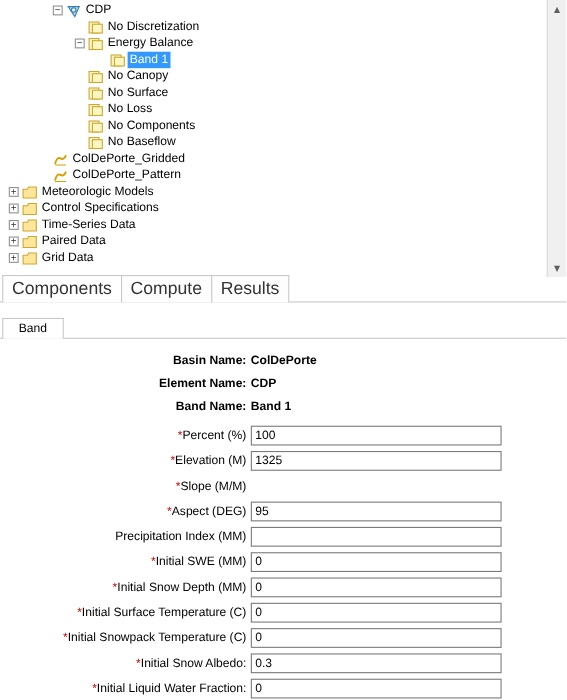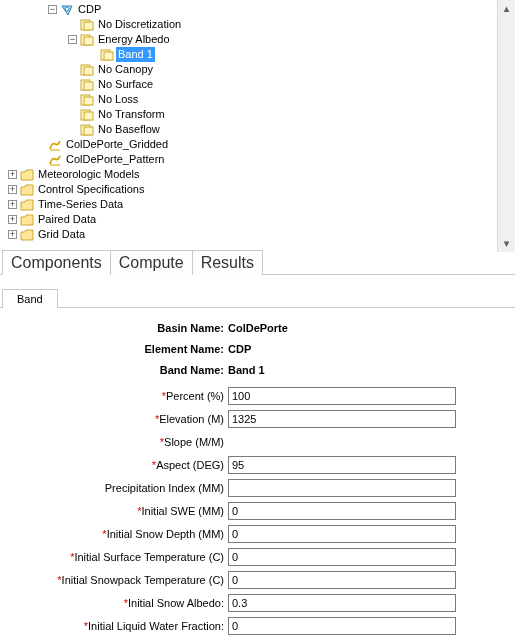--- a/index.html
+++ b/index.html
@@ -168,21 +168,21 @@
 
     <div class="tree-row">
       <span class="tw" style="width:66px"></span>
       <span class="pm">−</span>
       <span class="ic">
         <svg width="14" height="12">
             <rect x="1" y="1" width="9" height="10" fill="#fff6c4" stroke="#caa92e"></rect>
             <rect x="4" y="3" width="9" height="8" fill="#fff6c4" stroke="#caa92e"></rect>
           </svg>
       </span>
-      <span class="lbl">Energy Albedo</span>
+      <span class="lbl">Energy Balance</span>
     </div>
 
     <div class="tree-row">
       <span class="tw" style="width:98px"></span>
       <span class="ic">
         <svg width="14" height="12">
             <rect x="1" y="1" width="9" height="10" fill="#fff6c4" stroke="#caa92e"></rect>
             <rect x="4" y="3" width="9" height="8" fill="#fff6c4" stroke="#caa92e"></rect>
           </svg>
       </span>
@@ -223,21 +223,21 @@
     </div>
 
     <div class="tree-row">
       <span class="tw" style="width:78px"></span>
       <span class="ic">
         <svg width="14" height="12">
             <rect x="1" y="1" width="9" height="10" fill="#fff6c4" stroke="#caa92e"></rect>
             <rect x="4" y="3" width="9" height="8" fill="#fff6c4" stroke="#caa92e"></rect>
           </svg>
       </span>
-      <span class="lbl">No Transform</span>
+      <span class="lbl">No Components</span>
     </div>
 
     <div class="tree-row">
       <span class="tw" style="width:78px"></span>
       <span class="ic">
         <svg width="14" height="12">
             <rect x="1" y="1" width="9" height="10" fill="#fff6c4" stroke="#caa92e"></rect>
             <rect x="4" y="3" width="9" height="8" fill="#fff6c4" stroke="#caa92e"></rect>
           </svg>
       </span>

